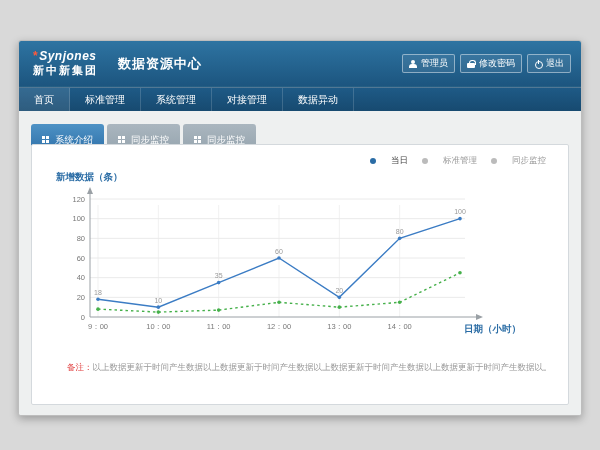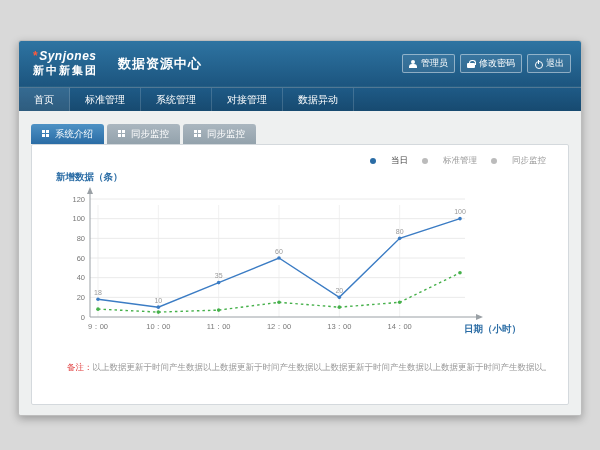--- a/index.html
+++ b/index.html
@@ -23,21 +23,21 @@
   .ic-power::before{content:"";position:absolute;left:1px;top:1.5px;width:6px;height:6px;border:1px solid #fff;border-radius:50%}
   .ic-power::after{content:"";position:absolute;left:3.5px;top:0;width:1px;height:4px;background:#fff}
   .ic-grid::before{content:"";position:absolute;left:0;top:0;width:3px;height:3px;background:#fff;box-shadow:4px 0 0 #fff,0 4px 0 #fff,4px 4px 0 #fff}
   
   .navbar{height:24px;background:linear-gradient(#1e5a86,#174a70);border-top:1px solid rgba(255,255,255,.25);display:flex;align-items:stretch}
   .nav-item{display:flex;align-items:center;padding:0 15px;color:#fff;font-size:10px;border-right:1px solid rgba(255,255,255,.16);cursor:pointer}
   .nav-item.active{background:rgba(255,255,255,.1)}
   
   .content{position:relative;height:306px;background:#eef0f0}
   .tabs{position:absolute;left:12px;top:13px;display:flex;gap:3px}
-  .tab{height:20px;display:flex;align-items:center;gap:5px;padding:4px 11px;font-size:9.5px;color:#fff;border-radius:3px 3px 0 0;cursor:pointer;white-space:nowrap}
+  .tab{height:20px;display:flex;align-items:center;gap:5px;padding:16px 11px;font-size:9.5px;color:#fff;border-radius:3px 3px 0 0;cursor:pointer;white-space:nowrap}
   .tab.active{background:linear-gradient(#4e92c5,#2a6ca5)}
   .tab.inactive{background:linear-gradient(#aab6bf,#93a2ac)}
   .card{position:absolute;left:12px;right:12px;top:33px;bottom:12px;background:#fff;border:1px solid #d4d9dd;border-radius:2px}
   .filters{position:absolute;top:10px;right:22px;display:flex;gap:14px}
   .filter{display:flex;align-items:center;gap:15px;font-size:8.5px;color:#999;cursor:pointer;white-space:nowrap}
   .filter .dot{width:6px;height:6px;border-radius:50%;background:#bbb}
   .filter.active{color:#444}
   .ylabel{position:absolute;left:24px;top:26px;font-size:9.5px;color:#2a6ca5;font-weight:bold}
   .xlabel{position:absolute;left:432px;top:178px;font-size:9.5px;color:#2a6ca5;font-weight:bold;white-space:nowrap}
   .chart{position:absolute;left:18px;top:42px}

